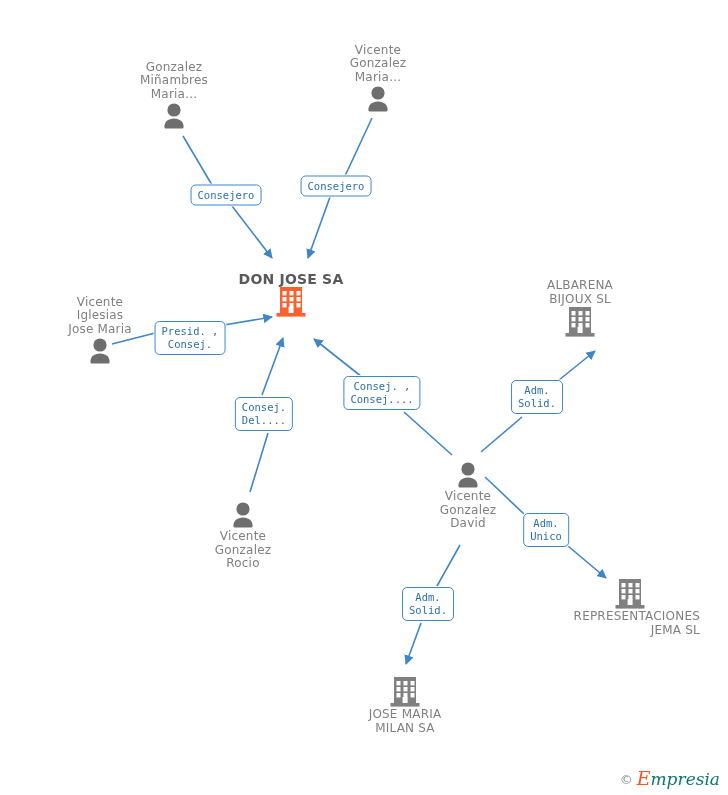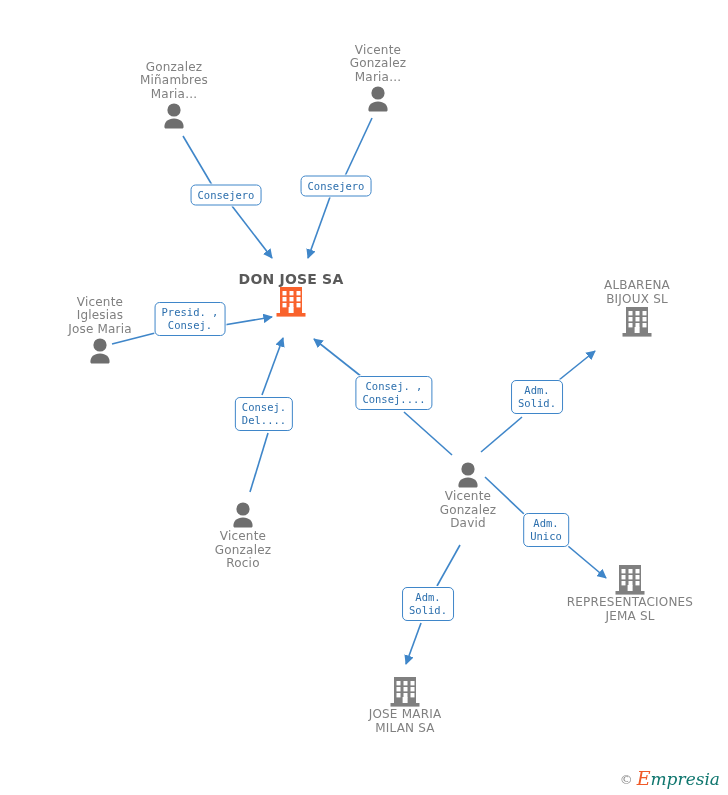--- a/index.html
+++ b/index.html
@@ -126,21 +126,21 @@
             <rect x="13.5" y="11" width="4" height="4.4" fill="#fff"></rect>
             <rect x="20.5" y="11" width="4" height="4.4" fill="#fff"></rect>
             <rect x="6.5" y="17" width="4" height="4.4" fill="#fff"></rect>
             <rect x="13.5" y="17" width="4" height="4.4" fill="#fff"></rect>
             <rect x="20.5" y="17" width="4" height="4.4" fill="#fff"></rect>
             <rect x="12.6" y="21" width="5" height="6" fill="#fff"></rect>
             <rect x="0.5" y="27" width="29" height="3.6" fill="#f9622c"></rect>
           </svg>
         </div>
       </div>
-      <div class="node" style="left: 637px; top: 279px;">
+      <div class="node" style="left: 580px; top: 279px;">
         <div class="caption">ALBARENA
 BIJOUX SL</div>
         <div>
           <svg class="building-icon" viewBox="0 0 30 32">
             <rect x="4" y="1" width="22" height="26" fill="#808080"></rect>
             <rect x="6.5" y="5" width="4" height="4.4" fill="#fff"></rect>
             <rect x="13.5" y="5" width="4" height="4.4" fill="#fff"></rect>
             <rect x="20.5" y="5" width="4" height="4.4" fill="#fff"></rect>
             <rect x="6.5" y="11" width="4" height="4.4" fill="#fff"></rect>
             <rect x="13.5" y="11" width="4" height="4.4" fill="#fff"></rect>
@@ -168,21 +168,21 @@
         <div>
           <svg class="person-icon" viewBox="0 0 30 30">
             <circle cx="15" cy="9" r="6.6" fill="#6e6e6e"></circle>
             <path d="M15 17.5c-6.1 0-9.6 3.6-9.6 8.2 0 1.2 0.5 1.8 1.6 1.8h16c1.1 0 1.6-0.6 1.6-1.8 0-4.6-3.5-8.2-9.6-8.2z" fill="#6e6e6e"></path>
           </svg>
         </div>
         <div class="caption">Vicente
 Gonzalez
 Rocio</div>
       </div>
-      <div class="node" style="left: 630px; top: 564px;">
+      <div class="node" style="left: 630px; top: 578px; text-align: right;">
         <div>
           <svg class="building-icon" viewBox="0 0 30 32">
             <rect x="4" y="1" width="22" height="26" fill="#808080"></rect>
             <rect x="6.5" y="5" width="4" height="4.4" fill="#fff"></rect>
             <rect x="13.5" y="5" width="4" height="4.4" fill="#fff"></rect>
             <rect x="20.5" y="5" width="4" height="4.4" fill="#fff"></rect>
             <rect x="6.5" y="11" width="4" height="4.4" fill="#fff"></rect>
             <rect x="13.5" y="11" width="4" height="4.4" fill="#fff"></rect>
             <rect x="20.5" y="11" width="4" height="4.4" fill="#fff"></rect>
             <rect x="6.5" y="17" width="4" height="4.4" fill="#fff"></rect>
@@ -213,25 +213,25 @@
           </svg>
         </div>
         <div class="caption">JOSE MARIA
 MILAN SA</div>
       </div>
     </div>
 
   <div id="relation-container">
       <div class="rel" style="left: 226px; top: 195px;">Consejero</div>
       <div class="rel" style="left: 336px; top: 186px;">Consejero</div>
-      <div class="rel" style="left: 190px; top: 319px;">Presid. ,
+      <div class="rel" style="left: 190px; top: 338px;">Presid. ,
 Consej.</div>
       <div class="rel" style="left: 264px; top: 414px;">Consej.
 Del....</div>
-      <div class="rel" style="left: 382px; top: 393px; margin-left: 12px;">Consej. ,
+      <div class="rel" style="left: 382px; top: 393px;">Consej. ,
 Consej....</div>
       <div class="rel" style="left: 537px; top: 397px;">Adm.
 Solid.</div>
       <div class="rel" style="left: 546px; top: 530px;">Adm.
 Unico</div>
       <div class="rel" style="left: 428px; top: 604px;">Adm.
 Solid.</div>
     </div>
 
   <div class="watermark">

